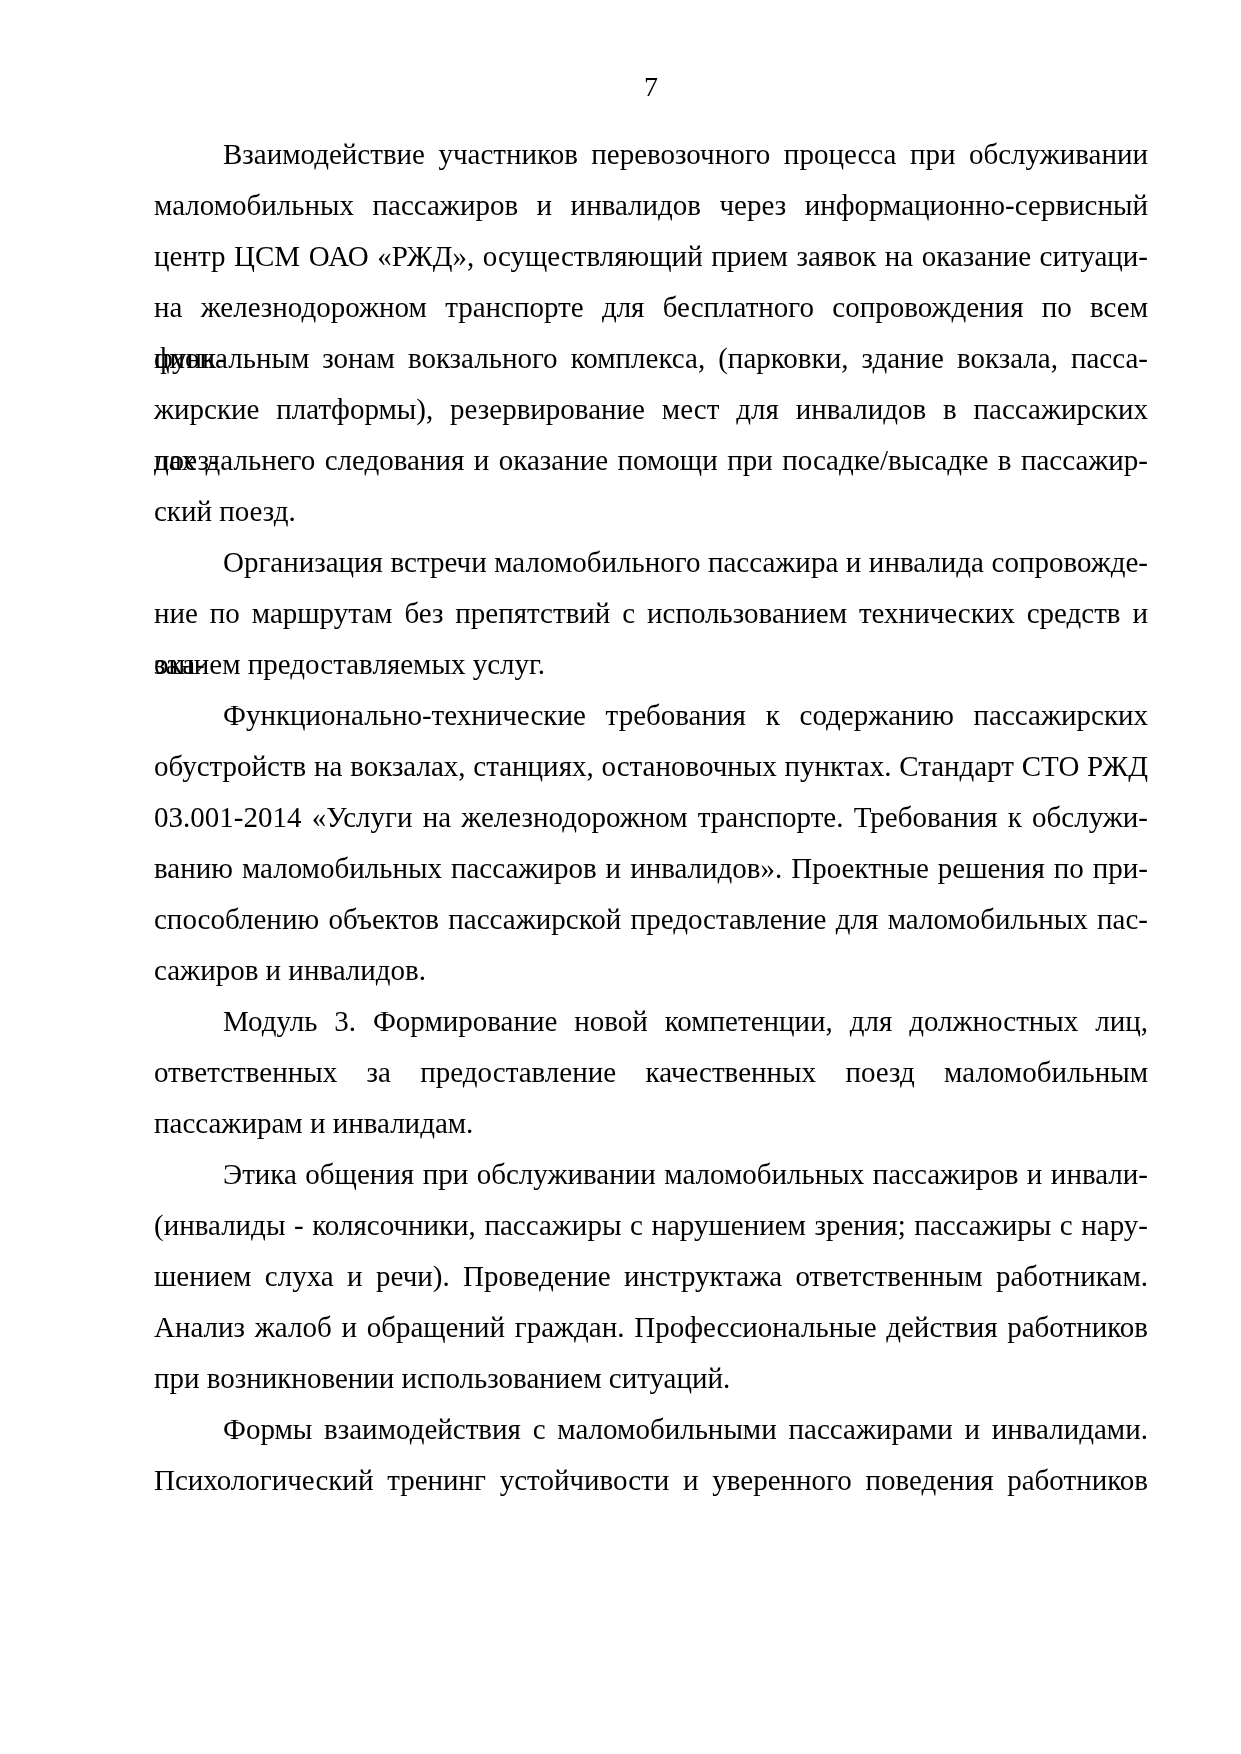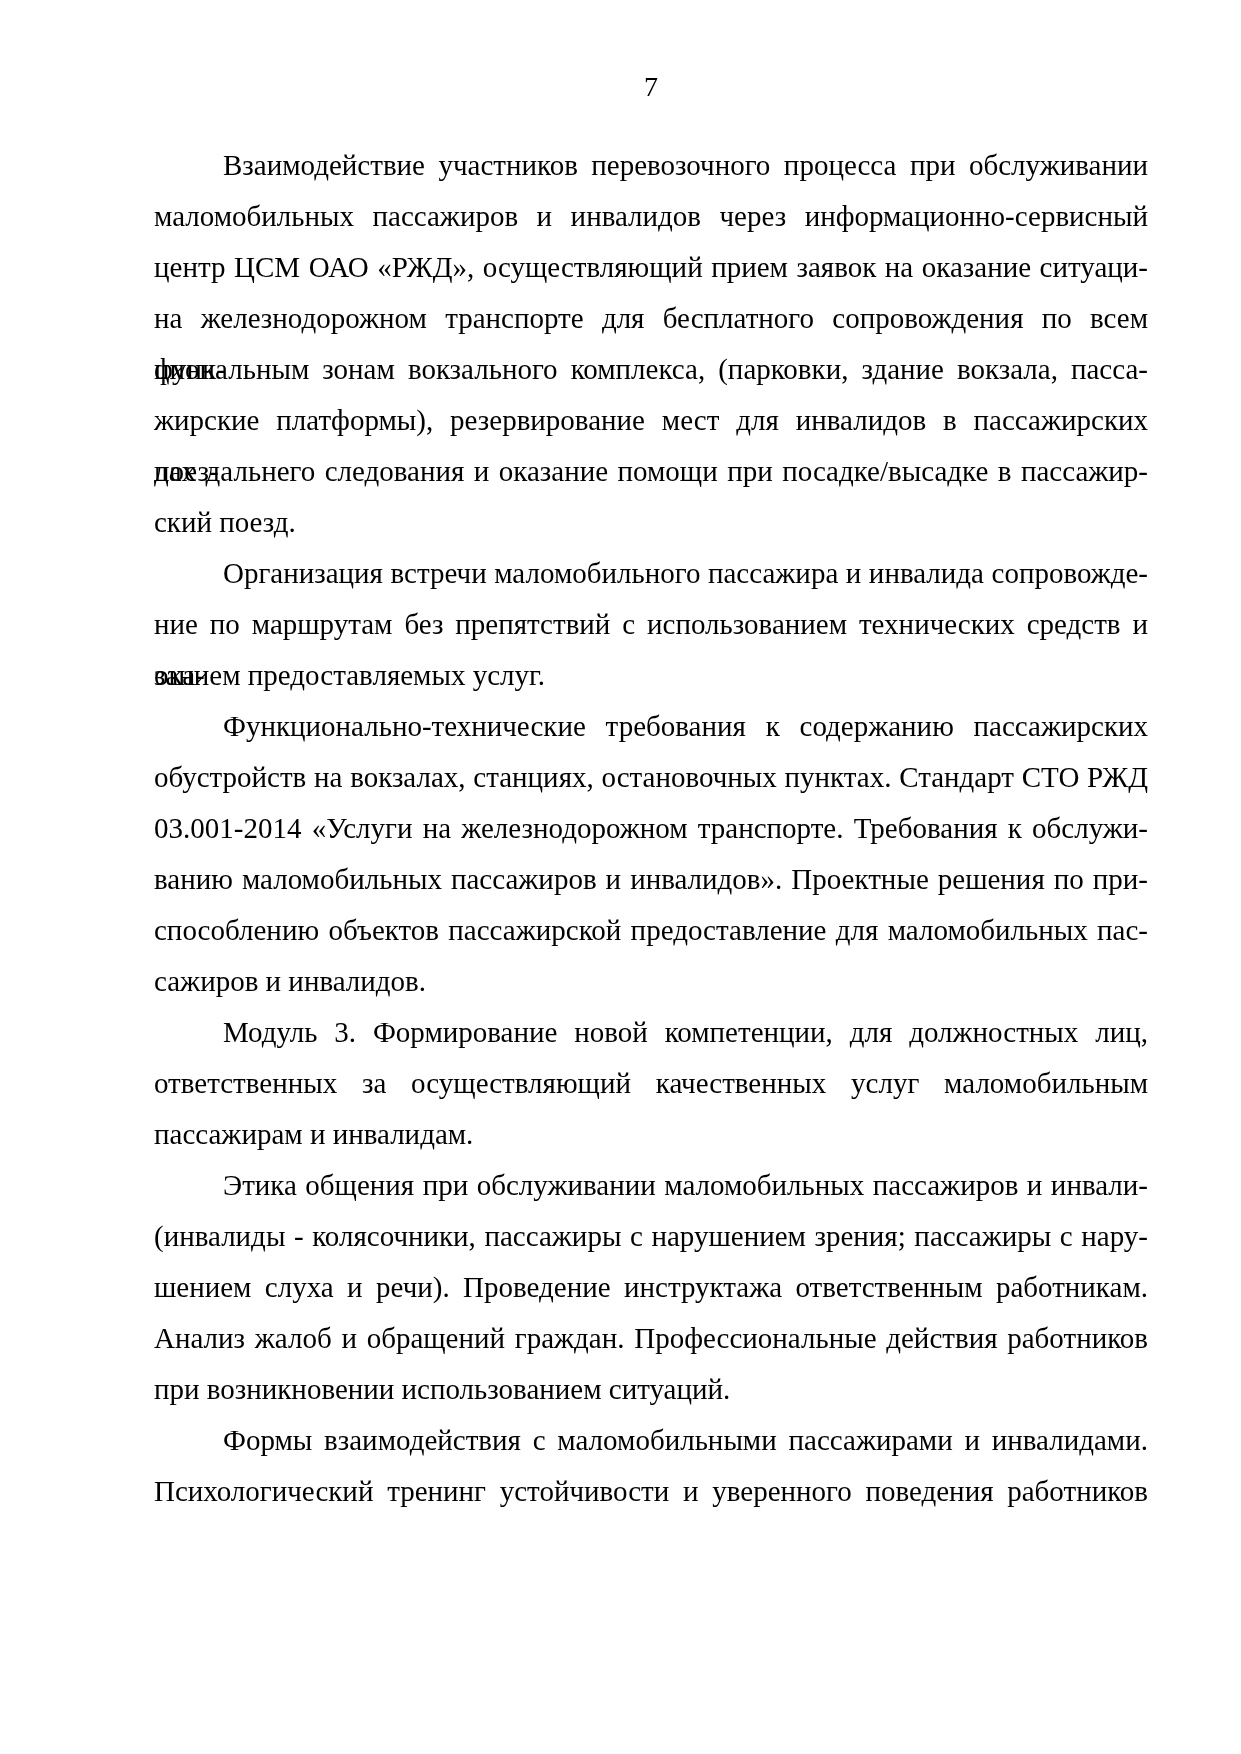--- a/index.html
+++ b/index.html
@@ -22,21 +22,21 @@
     top: 70px;
     width: 994px;
     text-align: center;
     font-size: 28px;
     line-height: 34px;
     color: #000000;
   }
   .document-body {
     position: absolute;
     left: 154px;
-    top: 140px;
+    top: 129px;
     width: 994px;
     font-size: 29px;
     color: #000000;
   }
   .paragraph {
     margin: 0;
     padding: 0;
   }
   .text-line {
     height: 51px;
@@ -80,21 +80,21 @@
       <div class="paragraph">
         <div class="text-line j ind">Функционально-технические требования к содержанию пассажирских</div>
         <div class="text-line j">обустройств на вокзалах, станциях, остановочных пунктах. Стандарт СТО РЖД</div>
         <div class="text-line j">03.001-2014 «Услуги на железнодорожном транспорте. Требования к обслужи-</div>
         <div class="text-line j">ванию маломобильных пассажиров и инвалидов». Проектные решения по при-</div>
         <div class="text-line j">способлению объектов пассажирской предоставление для маломобильных пас-</div>
         <div class="text-line l">сажиров и инвалидов.</div>
       </div>
       <div class="paragraph">
         <div class="text-line j ind">Модуль 3. Формирование новой компетенции, для должностных лиц,</div>
-        <div class="text-line j">ответственных за осуществляющий качественных услуг маломобильным</div>
+        <div class="text-line j">ответственных за предоставление качественных поезд маломобильным</div>
         <div class="text-line l">пассажирам и инвалидам.</div>
       </div>
       <div class="paragraph">
         <div class="text-line j ind">Этика общения при обслуживании маломобильных пассажиров и инвали-</div>
         <div class="text-line j">(инвалиды - колясочники, пассажиры с нарушением зрения; пассажиры с нару-</div>
         <div class="text-line j">шением слуха и речи). Проведение инструктажа ответственным работникам.</div>
         <div class="text-line j">Анализ жалоб и обращений граждан. Профессиональные действия работников</div>
         <div class="text-line l">при возникновении использованием ситуаций.</div>
       </div>
       <div class="paragraph">

